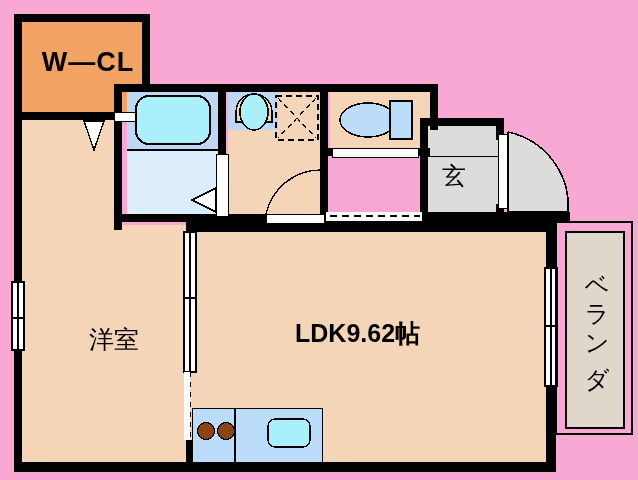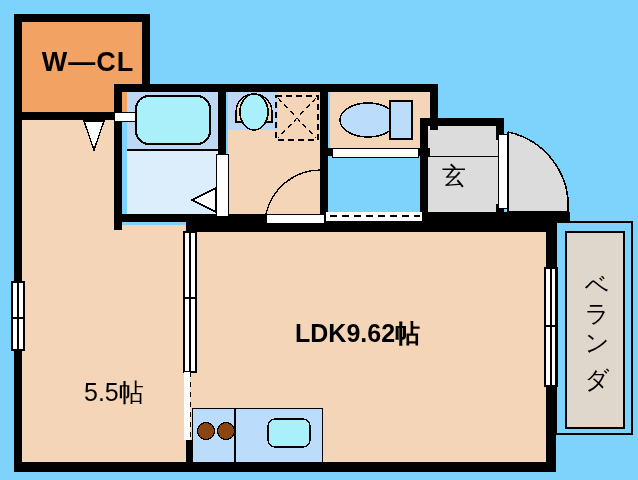--- a/index.html
+++ b/index.html
@@ -1,21 +1,21 @@
 <!DOCTYPE html>
 <html><head>
 <meta charset="utf-8">
 <title>Floor Plan</title>
 <style>
   html,body{margin:0;padding:0;background:#ffffff;}
   body{font-family:"Liberation Sans","DejaVu Sans",sans-serif;}
   #plan{
     position:relative;
     width:638px;height:480px;
-    background:#7dd3fc;
+    background:#f9a8d4;
     overflow:hidden;
   }
   #plan svg{display:block;}
   .lbl{
     position:absolute;
     color:#000;
     font-family:"Liberation Sans","DejaVu Sans",sans-serif;
     white-space:pre;
     line-height:1.05;
     text-align:center;
@@ -188,22 +188,21 @@
     <g>
       <rect x="556" y="222" width="76" height="212" fill="none" stroke="#000" stroke-width="1.4"></rect>
       <rect x="566" y="232" width="58" height="196" fill="#DFD7CC" stroke="#000" stroke-width="1.2"></rect>
     </g>
 
   </svg>
 
   <div class="lbl" id="lbl-wcl">W—CL</div>
 
   <div class="lbl" id="lbl-washitsu">
-    <br>
-    <span>5.5帖</span>
+    <span>洋室</span><br>
   </div>
 
   <div class="lbl" id="lbl-ldk">LDK9.62帖</div>
 
   <div class="lbl" id="lbl-genkan">玄</div>
 
   <div class="lbl" id="lbl-veranda">ベランダ</div>
 
 </div>
 

